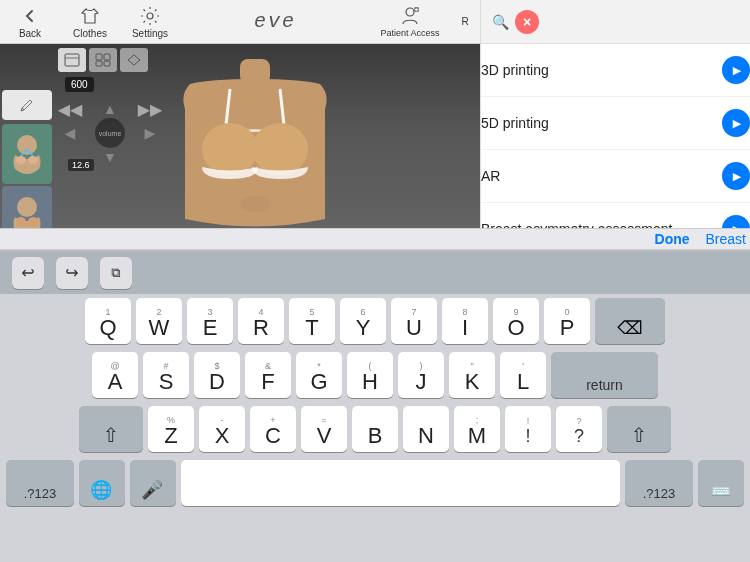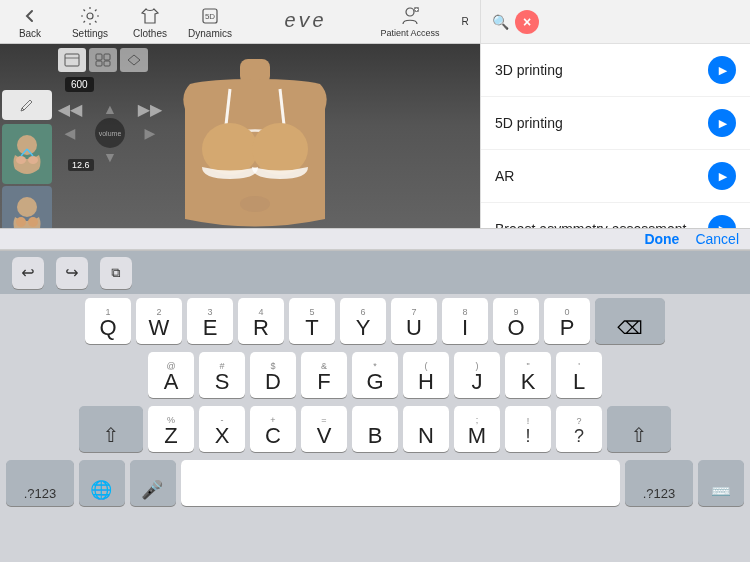--- a/index.html
+++ b/index.html
@@ -140,21 +140,21 @@
       font-weight: bold;
     }
 
     .tutorial-list {
       overflow-y: auto;
       height: 200px;
     }
     .tutorial-item {
       display: flex;
       align-items: center;
-      padding: 12px 14px;
+      padding: 12px 0;
       border-bottom: 1px solid #f0f0f0;
       cursor: pointer;
     }
     .tutorial-label {
       flex: 1;
       font-size: 14px;
       color: #222;
     }
     .play-btn {
       width: 28px; height: 28px;
@@ -174,21 +174,21 @@
     .done-cancel-bar {
       position: absolute;
       top: 228px; left: 0;
       width: 750px; height: 22px;
       background: #e8e8ed;
       border-top: 1px solid #ccc;
       border-bottom: 1px solid #ccc;
       display: flex;
       align-items: center;
       justify-content: flex-end;
-      padding-right: 11px;
+      padding-right: 4px;
       gap: 16px;
     }
     .done-btn {
       color: #007aff;
       font-size: 14px;
       font-weight: 600;
       cursor: pointer;
     }
     .cancel-btn {
       color: #007aff;
@@ -335,43 +335,34 @@
     <div class="toolbar-item">
       <div class="icon-shape">
         <svg width="18" height="18" viewBox="0 0 18 18">
             <polyline points="11,4 6,9 11,14" stroke="#555" stroke-width="2" fill="none" stroke-linecap="round"></polyline>
           </svg>
       </div>
       <span>Back</span>
     </div>
     <div class="toolbar-item">
       <div class="icon-shape">
+        <svg width="20" height="18" viewBox="0 0 20 18">
+            <path d="M6,2 L2,6 L5,7 L5,16 L15,16 L15,7 L18,6 L14,2 C13,4 7,4 6,2 Z" stroke="#555" stroke-width="1.2" fill="none"></path>
+          </svg>
+      </div>
+      <span>Clothes</span>
+    </div>
+    <div class="toolbar-item">
+      <div class="icon-shape">
         <svg width="20" height="20" viewBox="0 0 20 20">
             <circle cx="10" cy="10" r="3" stroke="#555" stroke-width="1.2" fill="none"></circle>
             <path d="M10,1 L10,3 M10,17 L10,19 M1,10 L3,10 M17,10 L19,10 M3.5,3.5 L5,5 M15,15 L16.5,16.5 M16.5,3.5 L15,5 M5,15 L3.5,16.5" stroke="#555" stroke-width="1.2"></path>
           </svg>
       </div>
       <span>Settings</span>
-    </div>
-    <div class="toolbar-item">
-      <div class="icon-shape">
-        <svg width="20" height="18" viewBox="0 0 20 18">
-            <path d="M6,2 L2,6 L5,7 L5,16 L15,16 L15,7 L18,6 L14,2 C13,4 7,4 6,2 Z" stroke="#555" stroke-width="1.2" fill="none"></path>
-          </svg>
-      </div>
-      <span>Clothes</span>
-    </div>
-    <div class="toolbar-item">
-      <div class="icon-shape">
-        <svg width="20" height="20" viewBox="0 0 20 20">
-            <rect x="3" y="3" width="14" height="14" rx="2" stroke="#555" stroke-width="1.2" fill="none"></rect>
-            <text x="10" y="13" text-anchor="middle" font-size="8" fill="#555">5D</text>
-          </svg>
-      </div>
-      <span>Dynamics</span>
     </div>
     <div class="toolbar-center">
       <span class="eve-logo" style="font-family:Liberation Mono, monospace;font-style:italic;font-size:20px;color:#555;">eve</span>
     </div>
     <div class="toolbar-right">
       <div class="toolbar-item" style="width:80px;">
         <div class="icon-shape">
           <svg width="20" height="20" viewBox="0 0 20 20">
               <circle cx="10" cy="6" r="4" stroke="#555" stroke-width="1.2" fill="none"></circle>
               <path d="M3,18 C3,13 17,13 17,18" stroke="#555" stroke-width="1.2" fill="none"></path>
@@ -515,21 +506,21 @@
       </div>
       <div class="tutorial-item">
         <span class="tutorial-label">Breast asymmetry assessment</span>
         <div class="play-btn"></div>
       </div>
     </div>
 </div>
 
 <div class="done-cancel-bar">
   <span class="done-btn">Done</span>
-  <span class="cancel-btn">Cancel</span>
+  <span class="cancel-btn">Breast</span>
 </div>
 
 <div class="keyboard-area">
 
   <div class="keyboard-toolbar">
     <div class="kb-toolbar-btn">↩</div>
     <div class="kb-toolbar-btn">↪</div>
     <div class="kb-toolbar-btn" style="font-size:13px;">⧉</div>
   </div>
 
@@ -611,20 +602,23 @@
           <span class="key-letter">J</span>
         </div>
         <div class="key ">
           <span class="key-number">"</span>
           <span class="key-letter">K</span>
         </div>
         <div class="key ">
           <span class="key-number">'</span>
           <span class="key-letter">L</span>
         </div>
+        <div class="key return-key">
+          <span class="key-label">return</span>
+        </div>
       </div>
 
     <div class="key-row" id="key-row-3">
         <div class="key key-dark key-shift">
           <span class="shift-arrow">⇧</span>
         </div>
         <div class="key ">
           <span class="key-number">%</span>
           <span class="key-letter">Z</span>
         </div>

